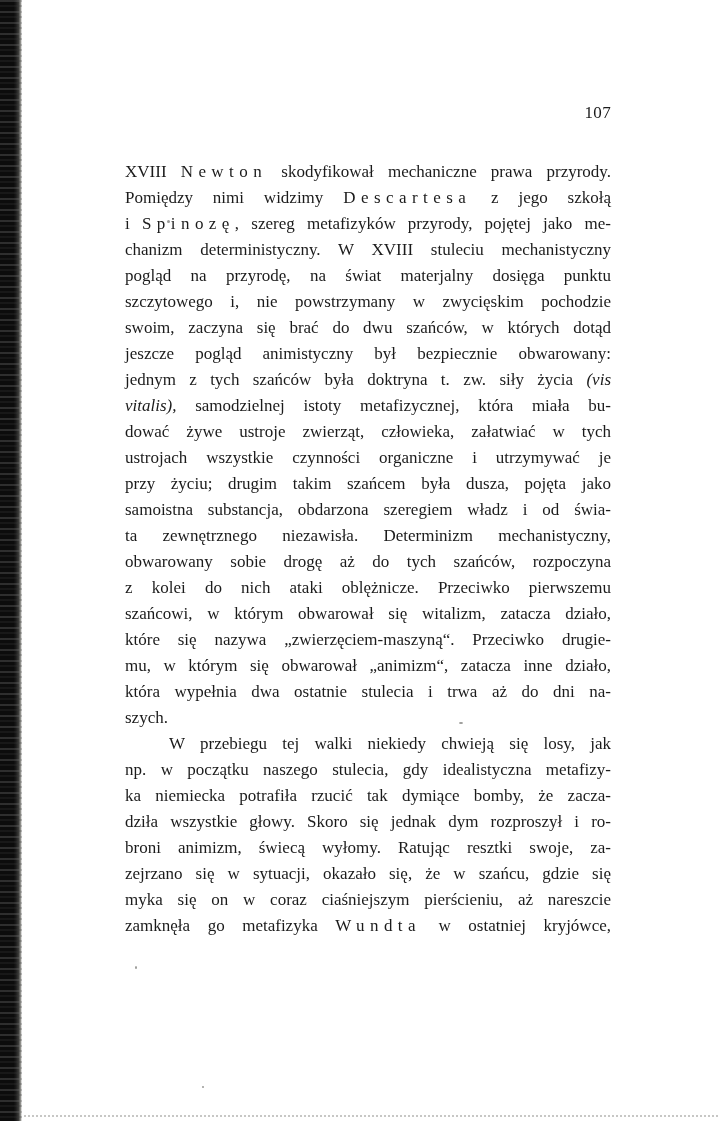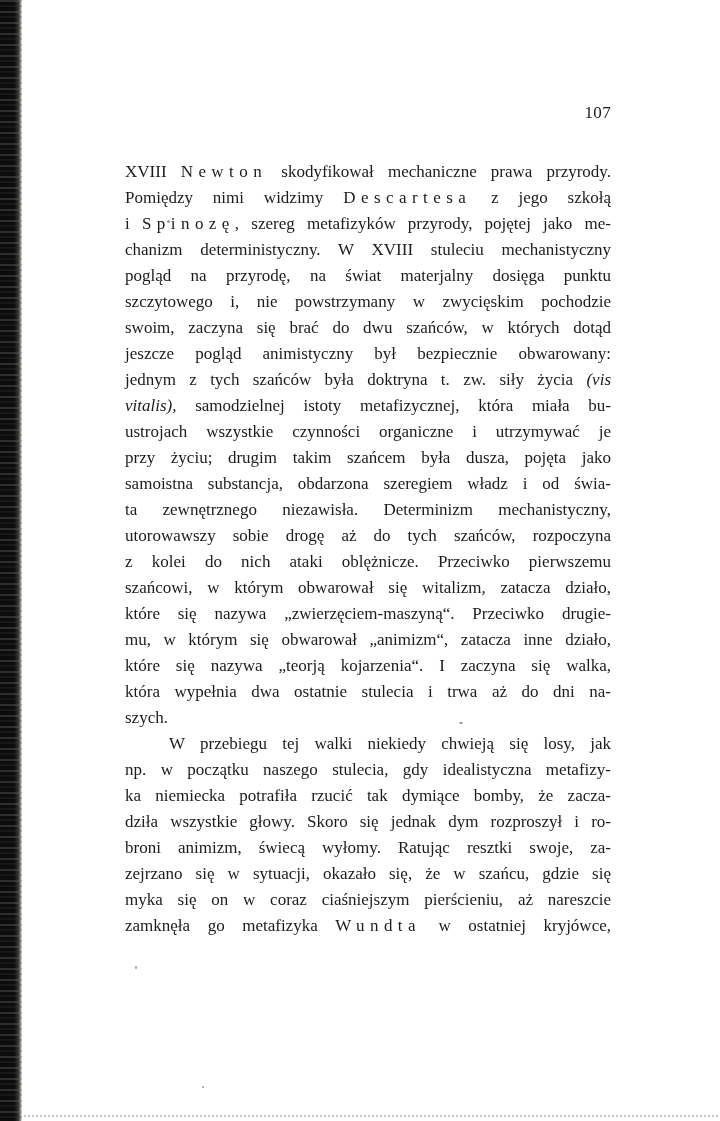--- a/index.html
+++ b/index.html
@@ -91,30 +91,30 @@
       <div class="line"><span class="seg-normal">XVIII </span><span class="seg-spaced">Newton</span><span class="seg-normal"> skodyfikował mechaniczne prawa przyrody.</span></div>
       <div class="line"><span class="seg-normal">Pomiędzy nimi widzimy </span><span class="seg-spaced">Descartesa</span><span class="seg-normal"> z jego szkołą</span></div>
       <div class="line"><span class="seg-normal">i </span><span class="seg-spaced">Spinozę</span><span class="seg-normal">, szereg metafizyków przyrody, pojętej jako me-</span></div>
       <div class="line"><span class="seg-normal">chanizm deterministyczny.  W XVIII stuleciu mechanistyczny</span></div>
       <div class="line"><span class="seg-normal">pogląd na przyrodę, na świat materjalny dosięga punktu</span></div>
       <div class="line"><span class="seg-normal">szczytowego i, nie powstrzymany w zwycięskim pochodzie</span></div>
       <div class="line"><span class="seg-normal">swoim, zaczyna się brać do dwu szańców, w których dotąd</span></div>
       <div class="line"><span class="seg-normal">jeszcze pogląd animistyczny był bezpiecznie obwarowany:</span></div>
       <div class="line"><span class="seg-normal">jednym z tych szańców była doktryna t. zw. siły życia </span><span class="seg-italic">(vis</span></div>
       <div class="line"><span class="seg-italic">vitalis),</span><span class="seg-normal"> samodzielnej istoty metafizycznej, która miała bu-</span></div>
+      <div class="line"><span class="seg-normal">dować żywe ustroje zwierząt, człowieka, załatwiać w tych</span></div>
       <div class="line"><span class="seg-normal">ustrojach wszystkie czynności organiczne i utrzymywać je</span></div>
       <div class="line"><span class="seg-normal">przy życiu; drugim takim szańcem była dusza, pojęta jako</span></div>
       <div class="line"><span class="seg-normal">samoistna substancja, obdarzona szeregiem władz i od świa-</span></div>
       <div class="line"><span class="seg-normal">ta zewnętrznego niezawisła.  Determinizm mechanistyczny,</span></div>
-      <div class="line"><span class="seg-normal">utorowawszy sobie drogę aż do tych szańców, rozpoczyna</span></div>
+      <div class="line"><span class="seg-normal">obwarowany sobie drogę aż do tych szańców, rozpoczyna</span></div>
       <div class="line"><span class="seg-normal">z kolei do nich ataki oblężnicze.  Przeciwko pierwszemu</span></div>
       <div class="line"><span class="seg-normal">szańcowi, w którym obwarował się witalizm, zatacza działo,</span></div>
       <div class="line"><span class="seg-normal">które się nazywa „zwierzęciem-maszyną“.  Przeciwko drugie-</span></div>
       <div class="line"><span class="seg-normal">mu, w którym się obwarował „animizm“, zatacza inne działo,</span></div>
-      <div class="line"><span class="seg-normal">które się nazywa „teorją kojarzenia“.  I zaczyna się walka,</span></div>
       <div class="line"><span class="seg-normal">która wypełnia dwa ostatnie stulecia i trwa aż do dni na-</span></div>
       <div class="line no-just"><span class="seg-normal">szych.</span></div>
       <div class="line indent"><span class="seg-normal">W przebiegu tej walki niekiedy chwieją się losy, jak</span></div>
       <div class="line"><span class="seg-normal">np. w początku naszego stulecia, gdy idealistyczna metafizy-</span></div>
       <div class="line"><span class="seg-normal">ka niemiecka potrafiła rzucić tak dymiące bomby, że zacza-</span></div>
       <div class="line"><span class="seg-normal">dziła wszystkie głowy. Skoro się jednak dym rozproszył i ro-</span></div>
       <div class="line"><span class="seg-normal">broni animizm, świecą wyłomy.  Ratując resztki swoje, za-</span></div>
       <div class="line"><span class="seg-normal">zejrzano się w sytuacji, okazało się, że w szańcu, gdzie się</span></div>
       <div class="line"><span class="seg-normal">myka się on w coraz ciaśniejszym pierścieniu, aż nareszcie</span></div>
       <div class="line"><span class="seg-normal">zamknęła go metafizyka </span><span class="seg-spaced">Wundta</span><span class="seg-normal"> w ostatniej kryjówce,</span></div>

